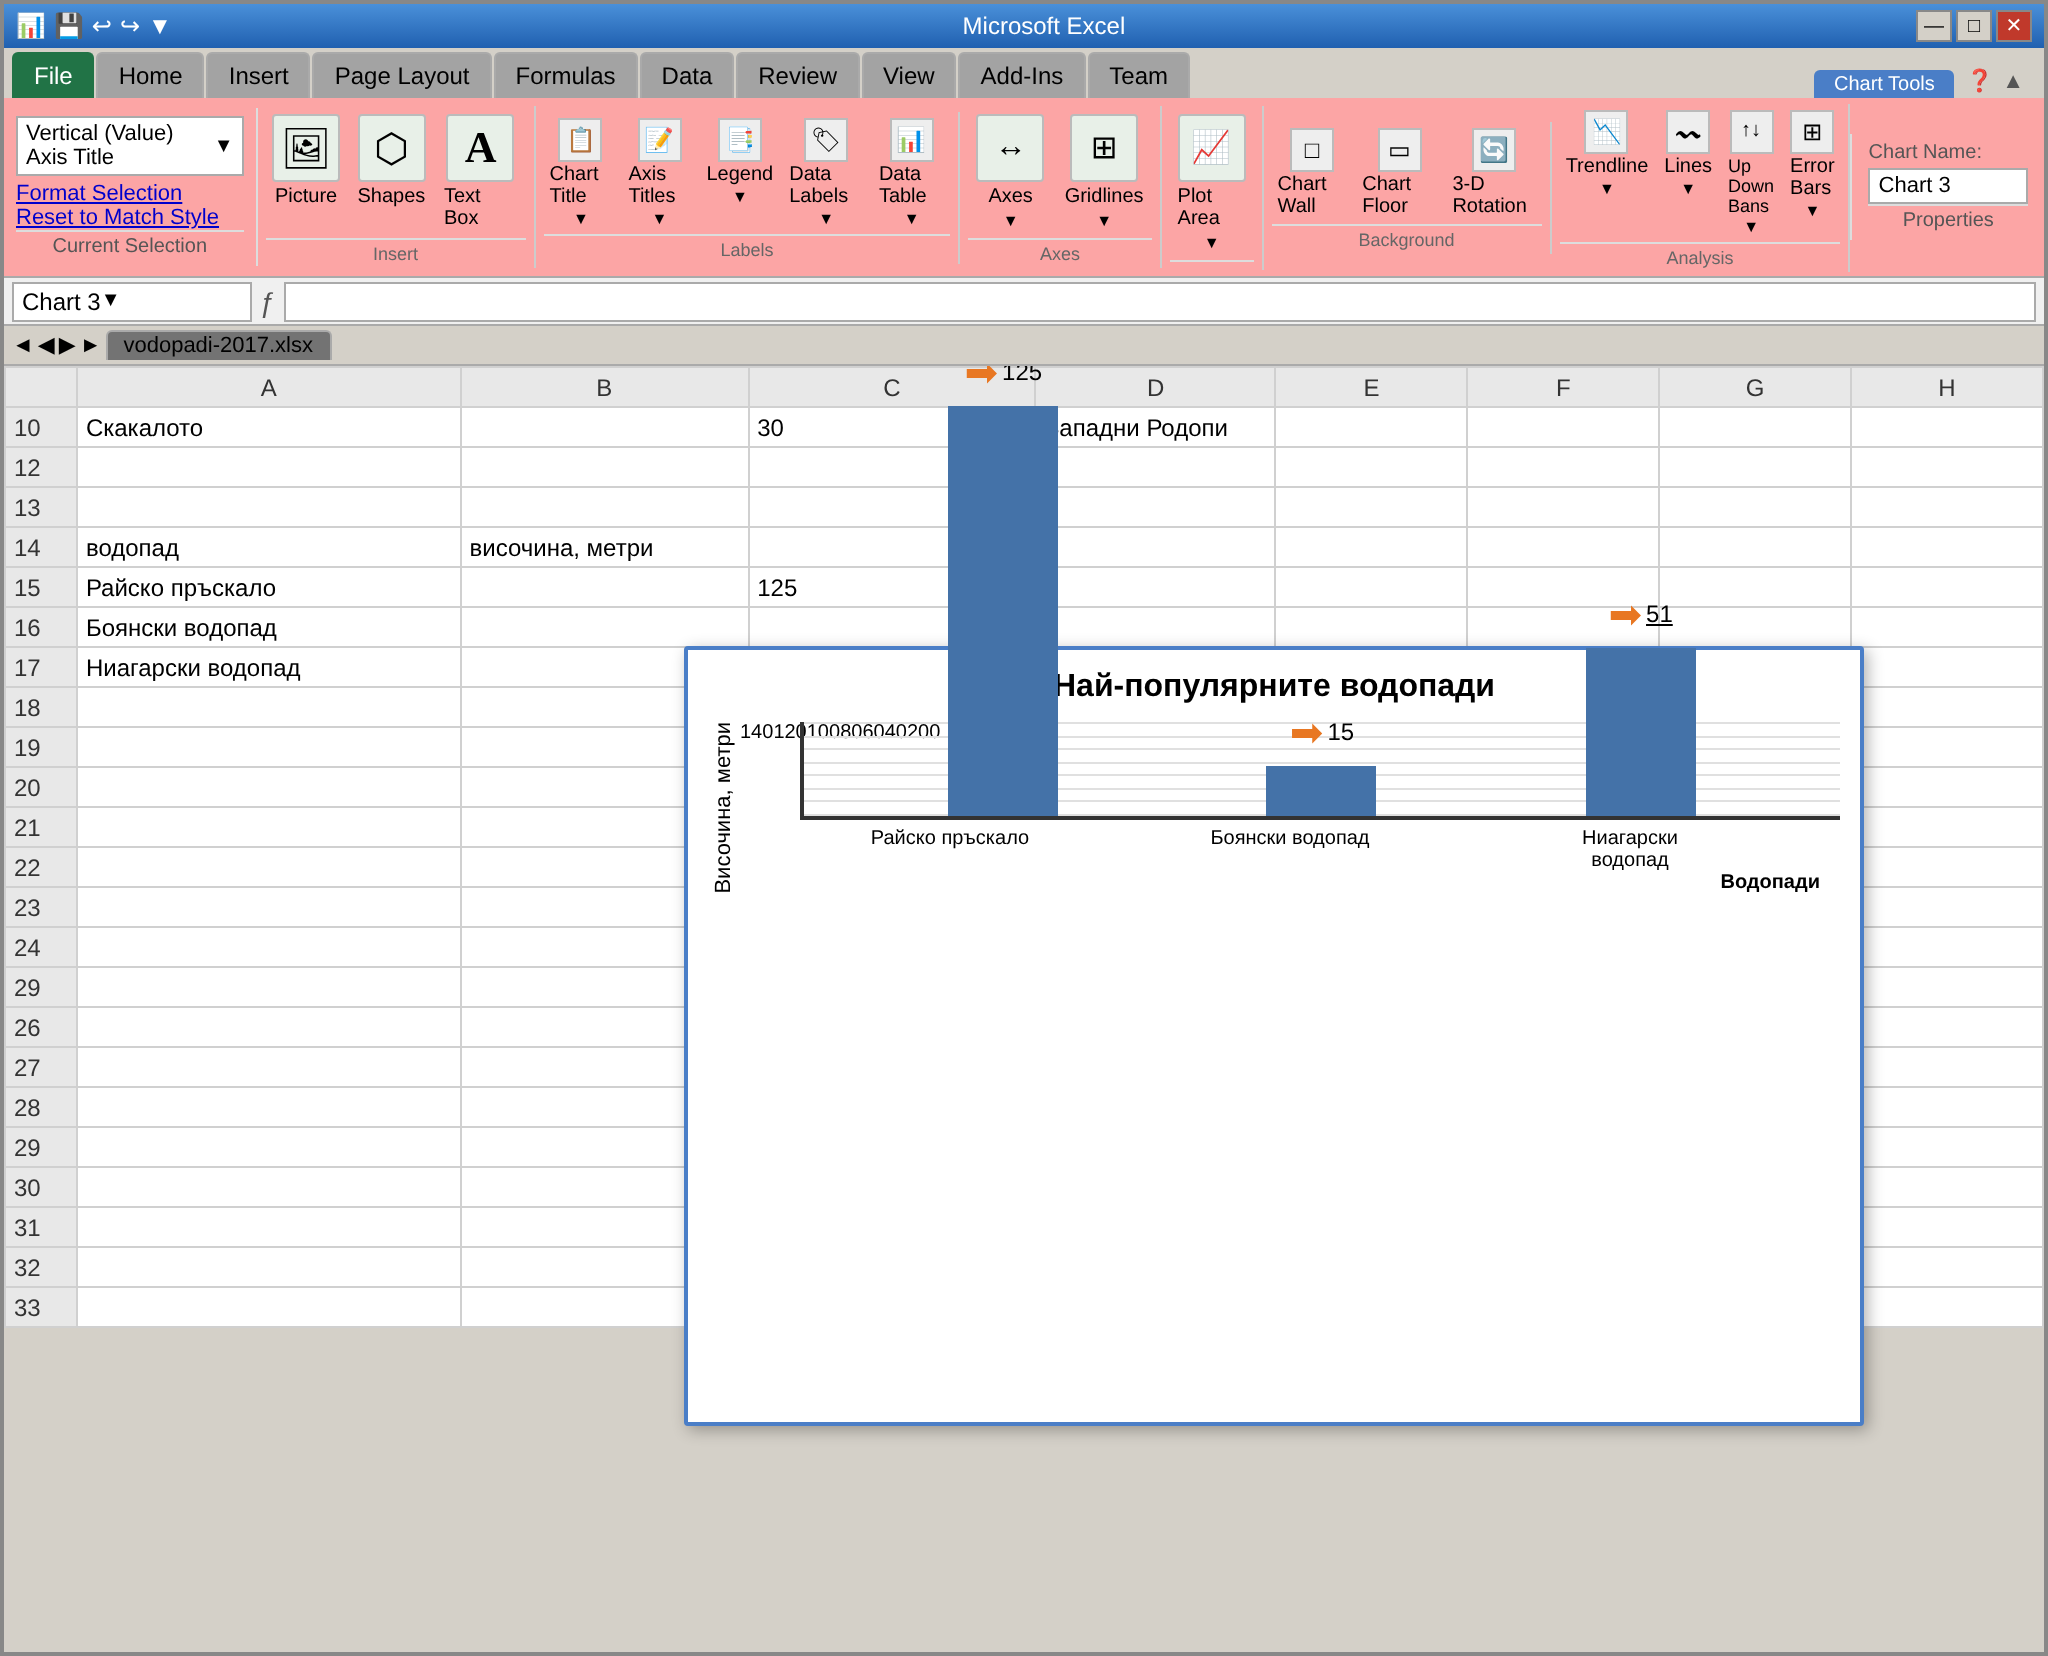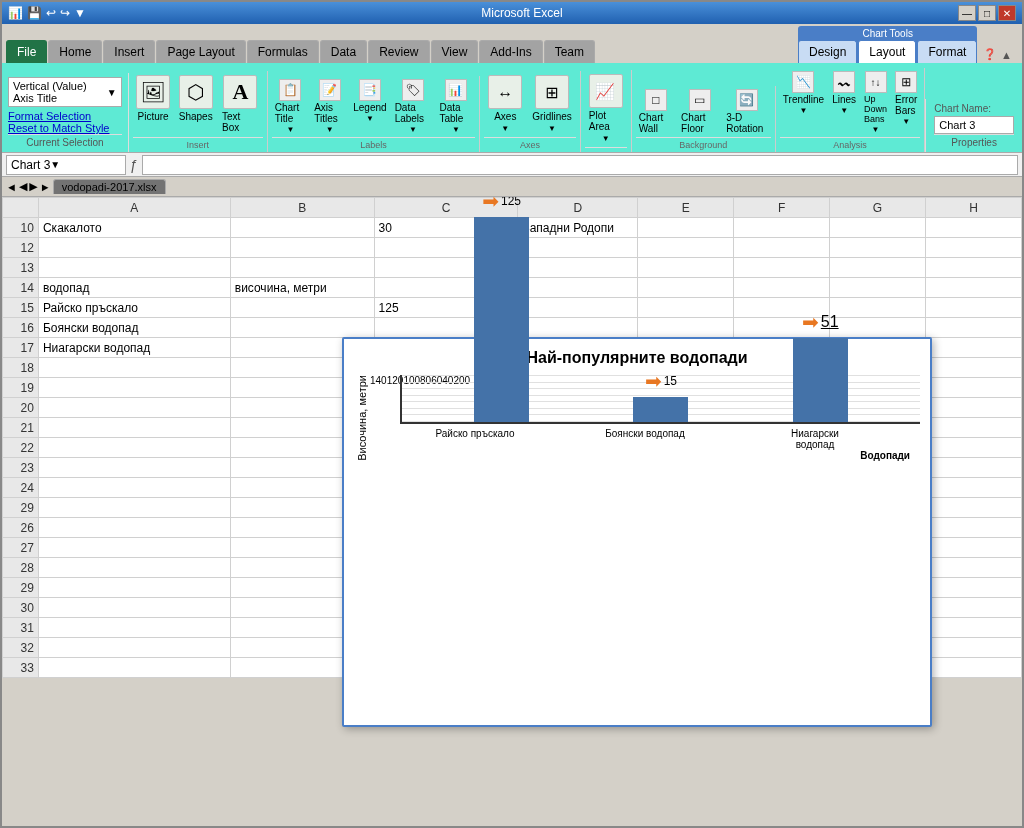--- a/index.html
+++ b/index.html
@@ -39,24 +39,24 @@
       background: #217346;
       color: white;
       border-color: #217346;
     }
     .ribbon-tab.active {
       background: white;
       border-color: #aaa;
     }
 
     .ribbon-area {
-      background: #5eead4;
+      background: #fca5a5;
       border-bottom: 1px solid #aaa;
       display: flex;
-      align-items: flex-end;
+      align-items: center;
       position: relative;
       height: 90px;
     }
 
     
     .current-sel {
       display: flex;
       flex-direction: column;
       padding: 4px 6px;
       border-right: 1px solid #ddd;
@@ -176,21 +176,21 @@
       height: 20px;
     }
     table.grid th {
       background: #e8e8e8;
       text-align: center;
       font-weight: normal;
       color: #333;
     }
     table.grid td.row-num {
       background: #e8e8e8;
-      text-align: right;
+      text-align: left;
       width: 30px;
       color: #333;
     }
     table.grid td { background: white; }
 
     
     .chart-container {
       position: absolute;
       background: white;
       border: 2px solid #4a7ec7;
@@ -407,25 +407,20 @@
         <div class="ribbon-tab">Page Layout</div>
         <div class="ribbon-tab">Formulas</div>
         <div class="ribbon-tab">Data</div>
         <div class="ribbon-tab">Review</div>
         <div class="ribbon-tab">View</div>
         <div class="ribbon-tab">Add-Ins</div>
         <div class="ribbon-tab">Team</div>
       </div>
       <div style="background:#4a7ec7; padding:1px 0 0; border-radius:3px 3px 0 0; margin-left:4px;">
         <div style="color:white; font-size:10px; text-align:center; padding:1px 10px;">Chart Tools</div>
-        <div style="display:flex; gap:1px;">
-          <div class="ribbon-tab" style="background:#c8dcf4; border-color:#4a7ec7;">Design</div>
-          <div class="ribbon-tab active" style="border-color:#4a7ec7;">Layout</div>
-          <div class="ribbon-tab" style="background:#c8dcf4; border-color:#4a7ec7;">Format</div>
-        </div>
       </div>
       <div style="display:flex; align-items:center; gap:4px; padding:2px 6px; font-size:11px; color:#555;">
         <span>❓</span>
         <span>▲</span>
       </div>
     </div>
 
     <div class="ribbon-area">
 
       <div class="current-sel">
@@ -896,21 +891,21 @@
                   <div class="bar-group">
                     <div style="display: flex; align-items: center; gap: 2px; margin-bottom: 2px;">
                       <span style="color: rgb(232, 119, 34); font-size: 20px;">➡</span>
                       <span style="font-size: 12px;">15</span>
                     </div>
                     <div class="bar" style="height: 25px;"></div>
                   </div>
                   <div class="bar-group">
                     <div style="display: flex; align-items: center; gap: 2px; margin-bottom: 2px;">
                       <span style="color: rgb(232, 119, 34); font-size: 20px;">➡</span>
-                      <span style="font-size: 16px; text-decoration: underline;">51</span>
+                      <span style="font-size: 12px; text-decoration: underline;">51</span>
                     </div>
                     <div class="bar" style="height: 84px;"></div>
                   </div>
                 </div>
             </div>
           </div>
           <div class="x-axis-labels" id="x-axis-labels">
               <div class="x-axis-label">Райско пръскало</div>
               <div class="x-axis-label">Боянски водопад</div>
               <div class="x-axis-label">Ниагарски водопад</div>

